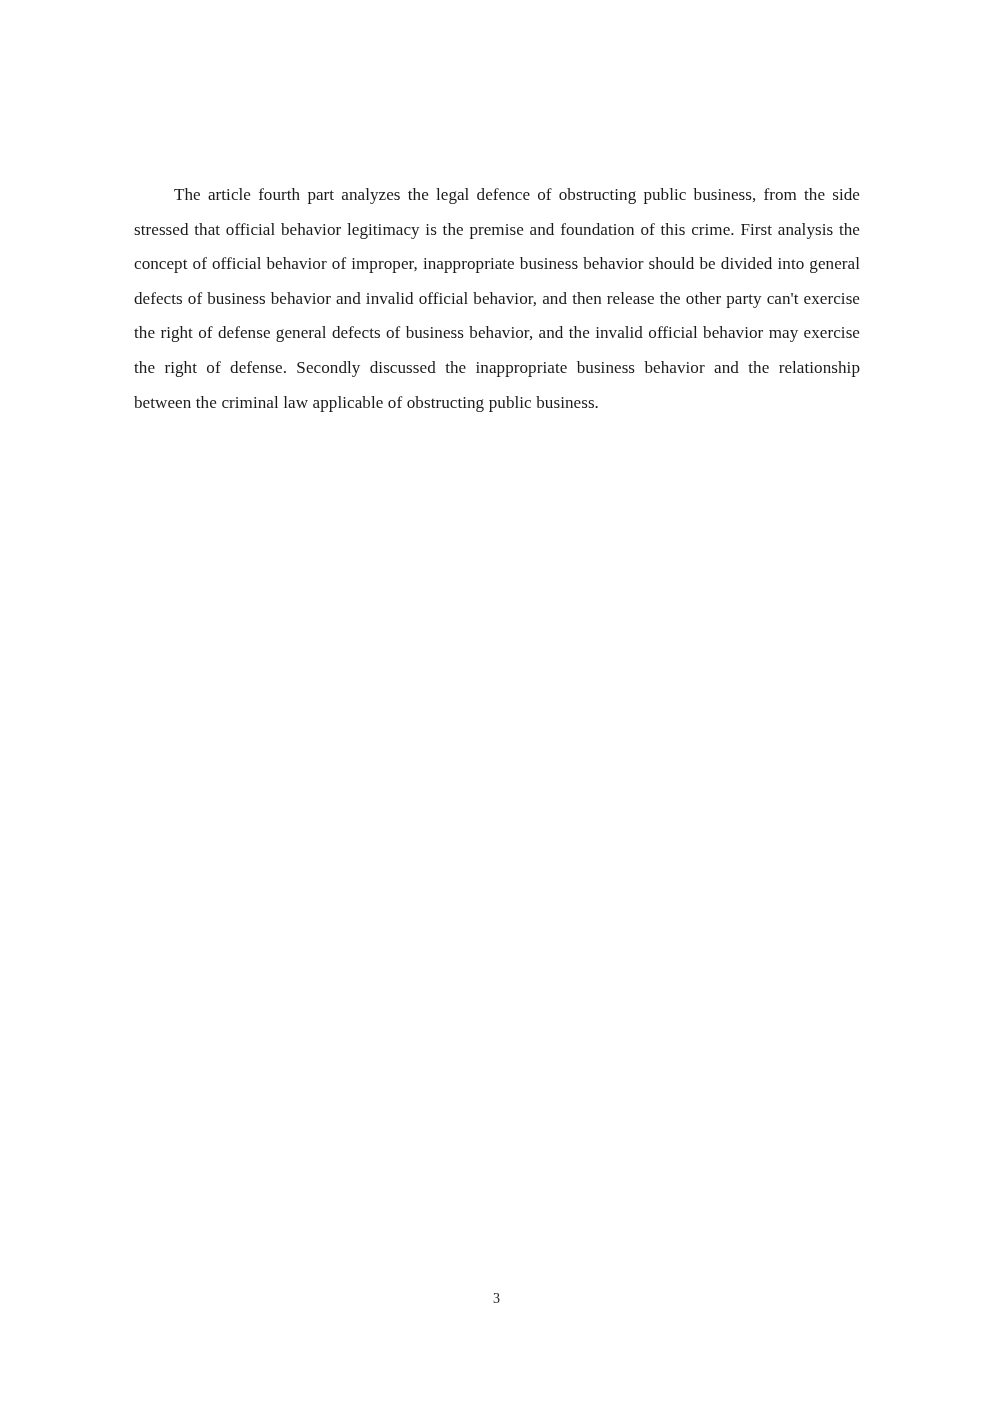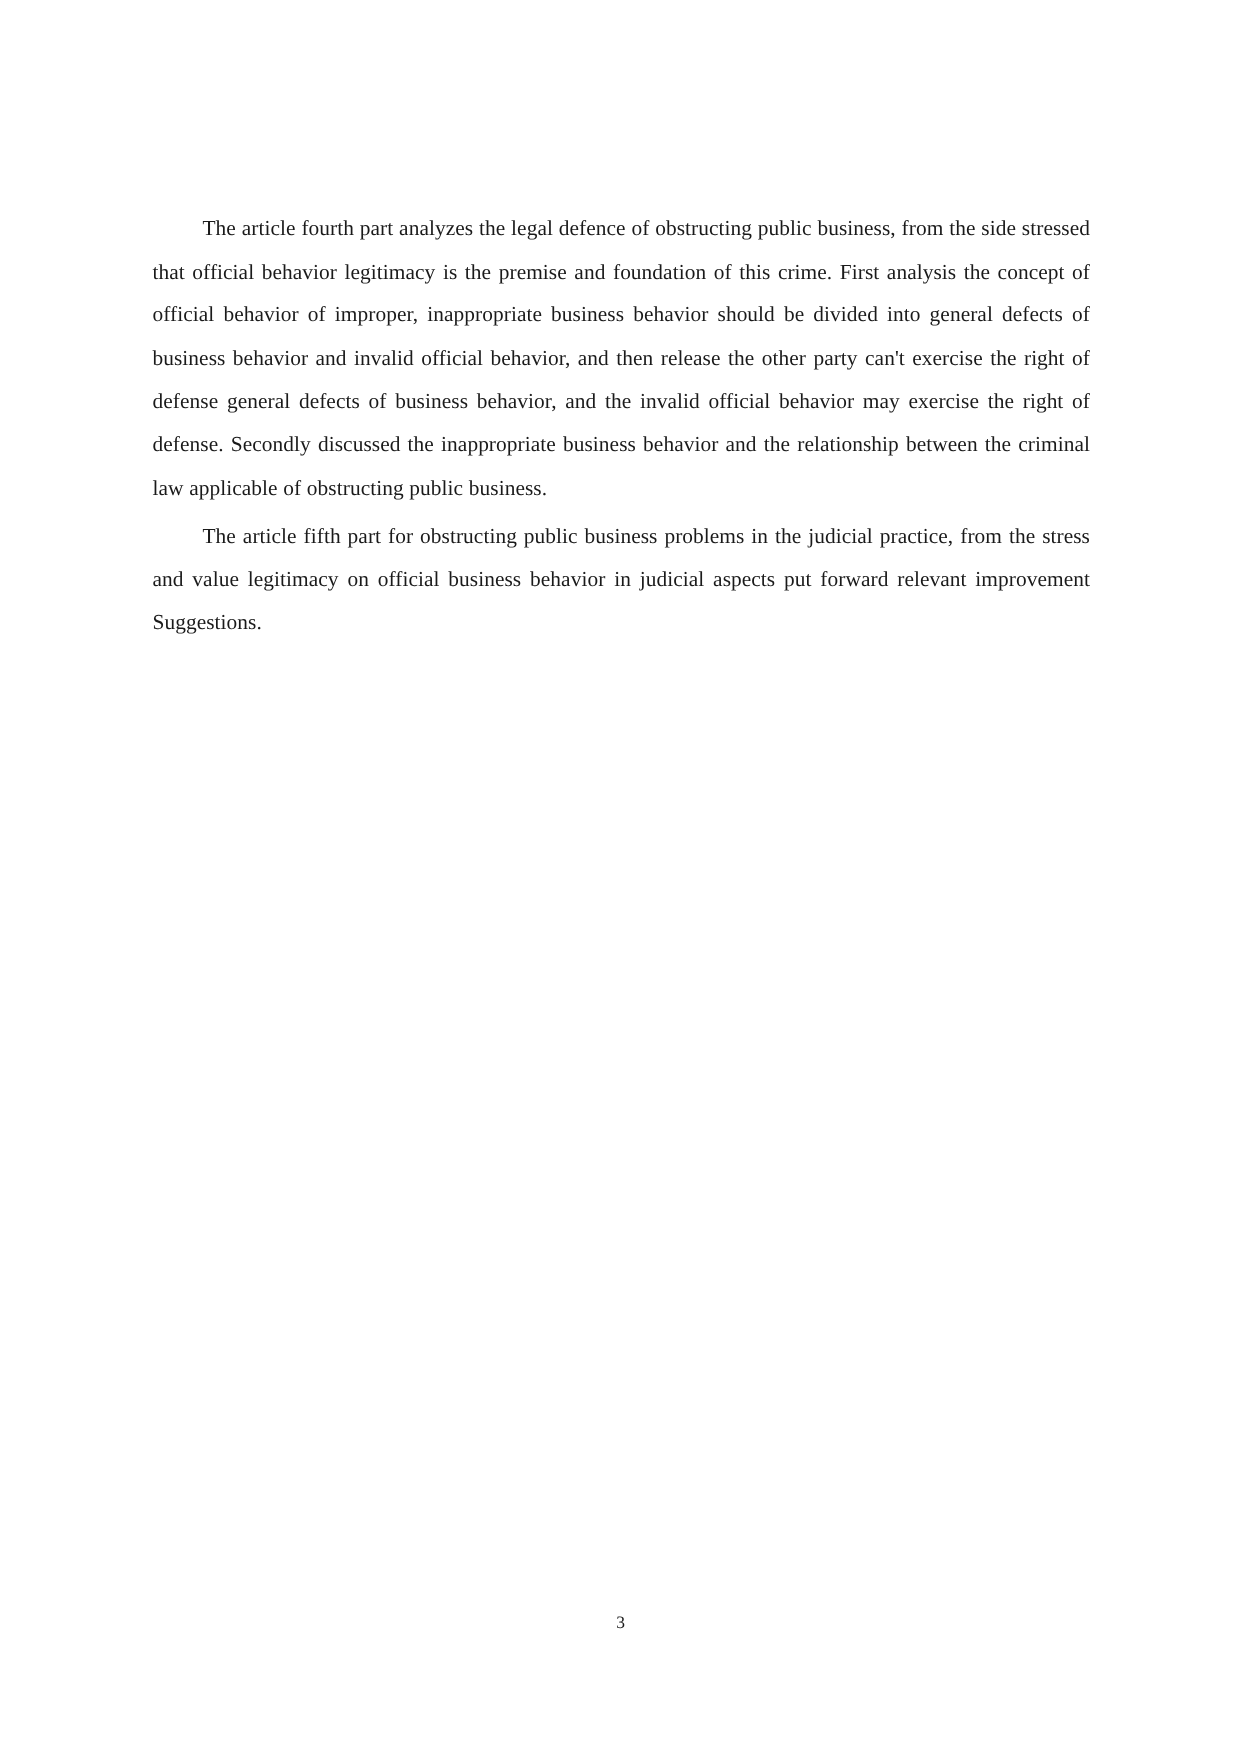--- a/index.html
+++ b/index.html
@@ -22,21 +22,21 @@
     overflow: hidden;
     box-sizing: border-box;
   }
   .text-block {
     position: absolute;
     left: 118px;
     top: 162px;
     width: 758px;
   }
   p.body-para {
-    margin: 4px;
+    margin: 16px;
     font-size: 17.1px;
     line-height: 34.6px;
     text-align: justify;
     text-justify: inter-word;
     text-indent: 40px;
     letter-spacing: 0.05px;
     word-spacing: 0.2px;
     hyphens: none;
   }
   .keywords-block {
@@ -71,19 +71,18 @@
     color: #1a1a1a;
   }
 </style>
 </head>
 <body>
 
 <div class="page">
 
   <div class="text-block">
     <p class="body-para">The article fourth part analyzes the legal defence of obstructing public business, from the side stressed that official behavior legitimacy is the premise and foundation of this crime. First analysis the concept of official behavior of improper, inappropriate business behavior should be divided into general defects of business behavior and invalid official behavior, and then release the other party can't exercise the right of defense general defects of business behavior, and the invalid official behavior may exercise the right of defense. Secondly discussed the inappropriate business behavior and the relationship between the criminal law applicable of obstructing public business.</p>
-    <p class="body-para">The article fifth part for obstructing public business problems in the judicial practice, from the stress and value legitimacy on official business behavior in judicial aspects put forward relevant improvement Suggestions.</p>
   </div>
 
 
   <div class="page-number">3</div>
 
 </div>
 
 </body></html>

